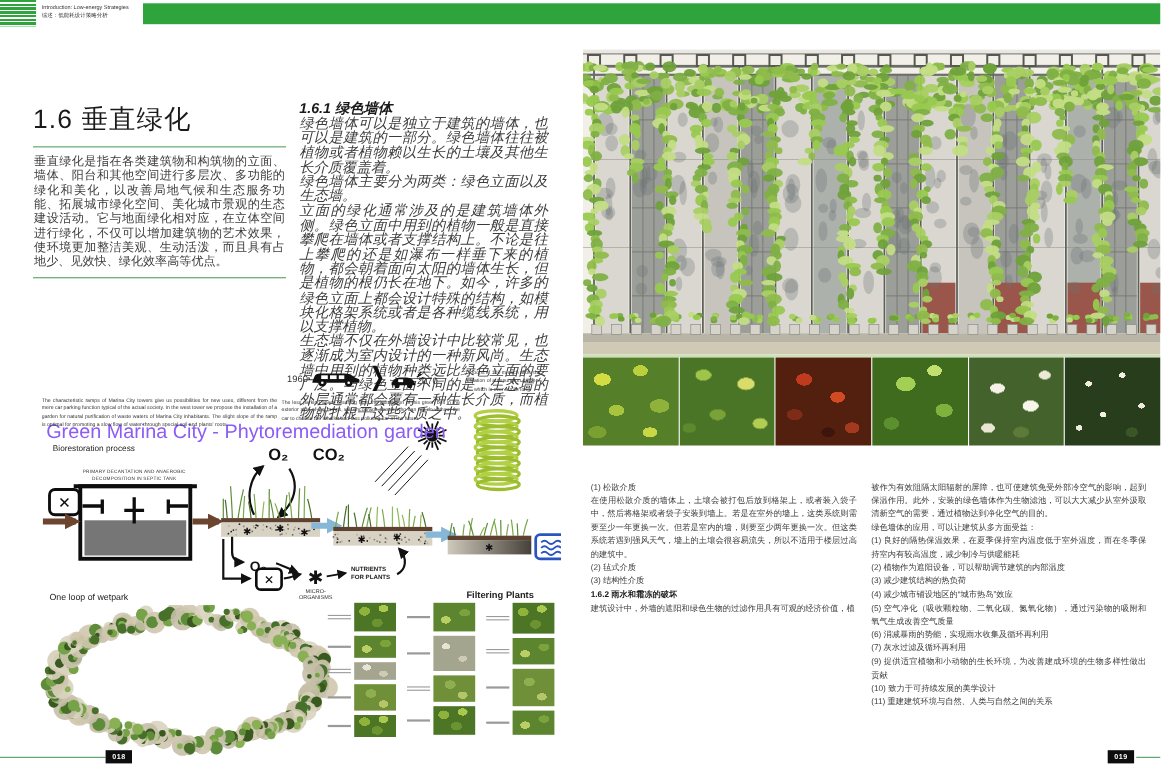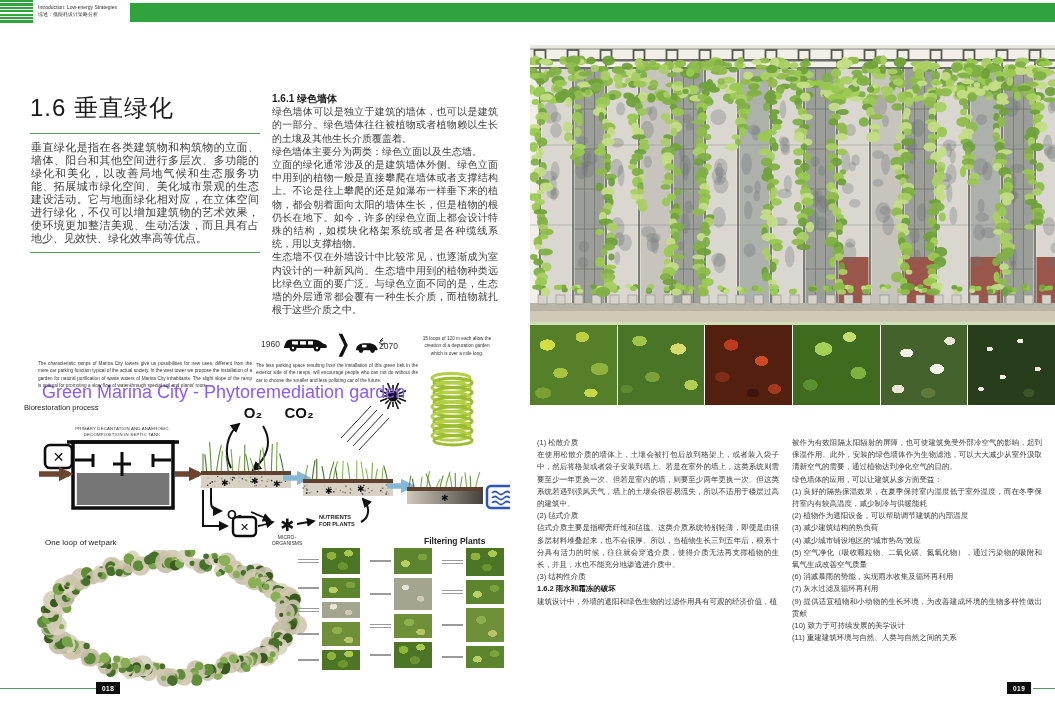--- a/index.html
+++ b/index.html
@@ -11,29 +11,29 @@
     background:repeating-linear-gradient(180deg,#2fa33c 0 2.2px,#ffffff 2.2px 3.4px);}
   #hdr-bar{left:130px;right:0;top:3px;height:19px;background:#2fa33c;}
   #hdr-box{left:33px;top:0;width:97px;height:31px;background:#fff;padding:4px 4px 0 5px;box-sizing:border-box;}
   #hdr-box .en{font-size:5px;line-height:6.5px;color:#333;}
   #hdr-box .zh{font-size:5px;line-height:7px;color:#333;}
   
   #title-block{left:30px;top:92px;width:230px;}
   #sec-title{font-size:24px;color:#1a1a1a;text-align:left;letter-spacing:1px;}
   .grule{height:1px;background:#55a060;}
   #intro-p{font-size:11px;line-height:13px;text-align:justify;color:#3c3c3c;padding:7px 1px;}
-  #col-161{left:272px;top:92px;width:226px;font-size:10px;line-height:13.2px;text-align:justify;color:#3c3c3c;}
+  #col-161{left:272px;top:92px;width:226px;font-size:13px;line-height:13.2px;text-align:justify;color:#3c3c3c;font-style:italic;}
   #col-161 .h{font-weight:bold;color:#1a1a1a;}
   
   .figtitle{left:42px;top:334px;font-size:18px;color:#8b5cf6;margin-top:48px;}
   .tinytxt{font-size:4.7px;line-height:7.4px;color:#333;text-align:justify;}
   #fig-desc{left:38px;top:360px;width:214px;}
   #parking-note{left:256px;top:362px;width:162px;}
   #loops-note{left:419px;top:335px;width:76px;text-align:center;}
-  #bio-label{left:24px;top:403px;font-size:7.5px;color:#222;text-align:center;}
+  #bio-label{left:48px;top:403px;font-size:7.5px;color:#222;text-align:center;}
   .year{font-size:8.5px;color:#333;}
   #chev{left:336px;top:333px;font-size:17px;font-weight:900;color:#111;transform:scaleY(1.35);}
   #wetpark-label{left:45px;top:538px;font-size:8px;color:#222;}
   #filter-label{left:424px;top:536px;font-size:8.5px;font-weight:bold;color:#222;}
   
   #fgrid{left:298px;top:548px;width:208px;display:flex;gap:8px;}
   .fcol{display:flex;flex-direction:column;gap:4px;width:64px;}
   .frow{display:flex;align-items:center;gap:3px;}
   .fcap{width:21px;}
   .fcap i{display:block;height:1.2px;background:#9a9a9a;margin:1.6px 0;}
@@ -2158,21 +2158,20 @@
     <div class="ph ph3"></div>
     <div class="ph ph4"></div>
     <div class="ph ph5"></div>
     <div class="ph ph6"></div>
   </div>
 
   <div class="abs rtxt" id="rcol1">
     <div>(1) 松散介质</div>
     <div>在使用松散介质的墙体上，土壤会被打包后放到格架上，或者装入袋子中，然后将格架或者袋子安装到墙上。若是在室外的墙上，这类系统则需要至少一年更换一次。但若是室内的墙，则要至少两年更换一次。但这类系统若遇到强风天气，墙上的土壤会很容易流失，所以不适用于楼层过高的建筑中。</div>
     <div>(2) 毡式介质</div>
-    <div>毡式介质主要是指椰壳纤维和毡毯。这类介质系统特别轻薄，即便是由很多层材料堆叠起来，也不会很厚。所以，当植物生长三到五年后，根系十分具有活力的时候，往往就会穿透介质，使得介质无法再支撑植物的生长，并且，水也不能充分地渗透进介质中。</div>
     <div>(3) 结构性介质</div>
     <div class="h">1.6.2 雨水和霜冻的破坏</div>
     <div>建筑设计中，外墙的遮阳和绿色生物的过滤作用具有可观的经济价值，植</div>
   </div>
   <div class="abs rtxt" id="rcol2">
     <div>被作为有效阻隔太阳辐射的屏障，也可使建筑免受外部冷空气的影响，起到保温作用。此外，安装的绿色墙体作为生物滤池，可以大大减少从室外汲取清新空气的需要，通过植物达到净化空气的目的。</div>
     <div>绿色墙体的应用，可以让建筑从多方面受益：</div>
     <div>(1) 良好的隔热保温效果，在夏季保持室内温度低于室外温度，而在冬季保持室内有较高温度，减少制冷与供暖能耗</div>
     <div>(2) 植物作为遮阳设备，可以帮助调节建筑的内部温度</div>
     <div>(3) 减少建筑结构的热负荷</div>

